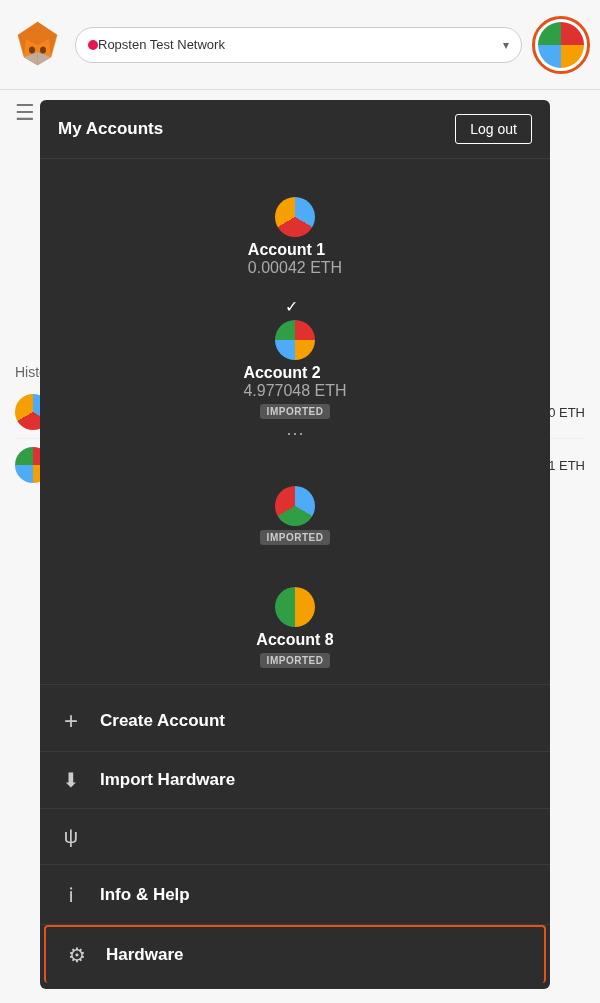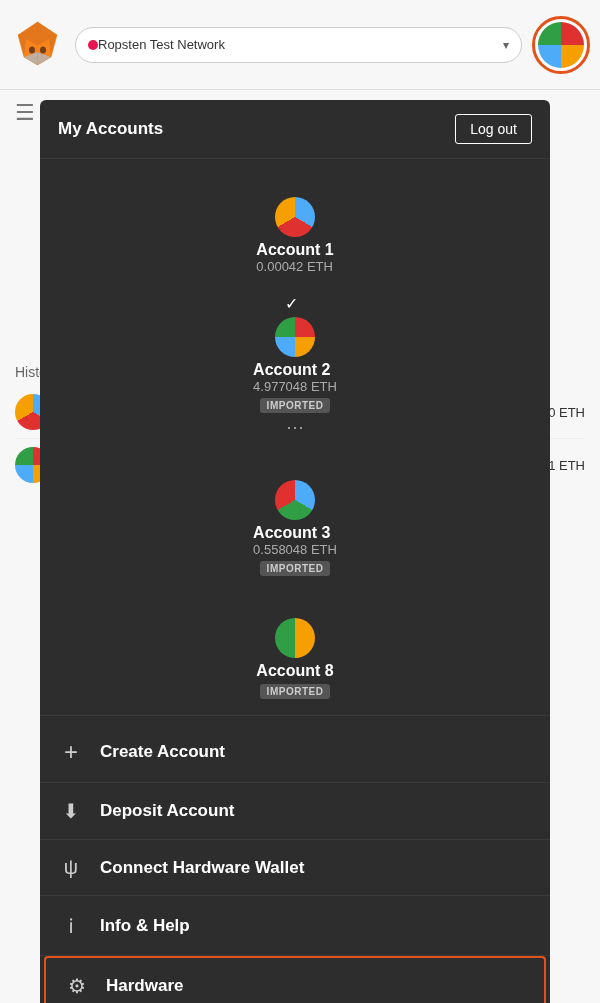--- a/index.html
+++ b/index.html
@@ -152,21 +152,21 @@
       flex: 1;
     }
 
     .account-name {
       font-size: 16px;
       font-weight: 600;
       color: white;
     }
 
     .account-balance {
-      font-size: 13px;
+      font-size: 16px;
       color: #aaa;
     }
 
     .imported-badge {
       background: #555;
       color: #ccc;
       font-size: 10px;
       padding: 2px 7px;
       border-radius: 3px;
       letter-spacing: 0.5px;
@@ -330,24 +330,20 @@
         <div class="account-name">Account 2</div>
         <div class="account-balance">4.977048 ETH</div>
       </div>
       <span class="imported-badge">IMPORTED</span>
       <span class="three-dots">···</span>
     </div>
 
     <div class="account-item">
       <span class="check-mark">&nbsp;</span>
       <div class="account-avatar avatar-3"></div>
-      <div class="account-info">
-        <div class="account-name">Account 3</div>
-        <div class="account-balance">0.558048 ETH</div>
-      </div>
       <span class="imported-badge">IMPORTED</span>
     </div>
 
     <div class="account-item">
       <span class="check-mark">&nbsp;</span>
       <div class="account-avatar avatar-4"></div>
       <div class="account-info">
         <div class="account-name">Account 8</div>
       </div>
       <span class="imported-badge">IMPORTED</span>
@@ -357,26 +353,25 @@
 
   <div class="action-list">
 
     <div class="action-item">
       <span class="action-icon" style="font-size:24px;font-weight:300;">+</span>
       <span class="action-label">Create Account</span>
     </div>
 
     <div class="action-item">
       <span class="action-icon" style="font-size:20px;">⬇</span>
-      <span class="action-label">Deposit Account</span>
+      <span class="action-label">Import Hardware</span>
     </div>
 
     <div class="action-item">
       <span class="action-icon" style="font-size:20px;">ψ</span>
-      <span class="action-label">Connect Hardware Wallet</span>
     </div>
 
     <div class="action-item">
       <span class="action-icon" style="font-size:20px;">ℹ</span>
       <span class="action-label">Info &amp; Help</span>
     </div>
 
     <div class="action-item settings-item">
       <span class="action-icon" style="font-size:20px;">⚙</span>
       <span class="action-label">Hardware</span>

